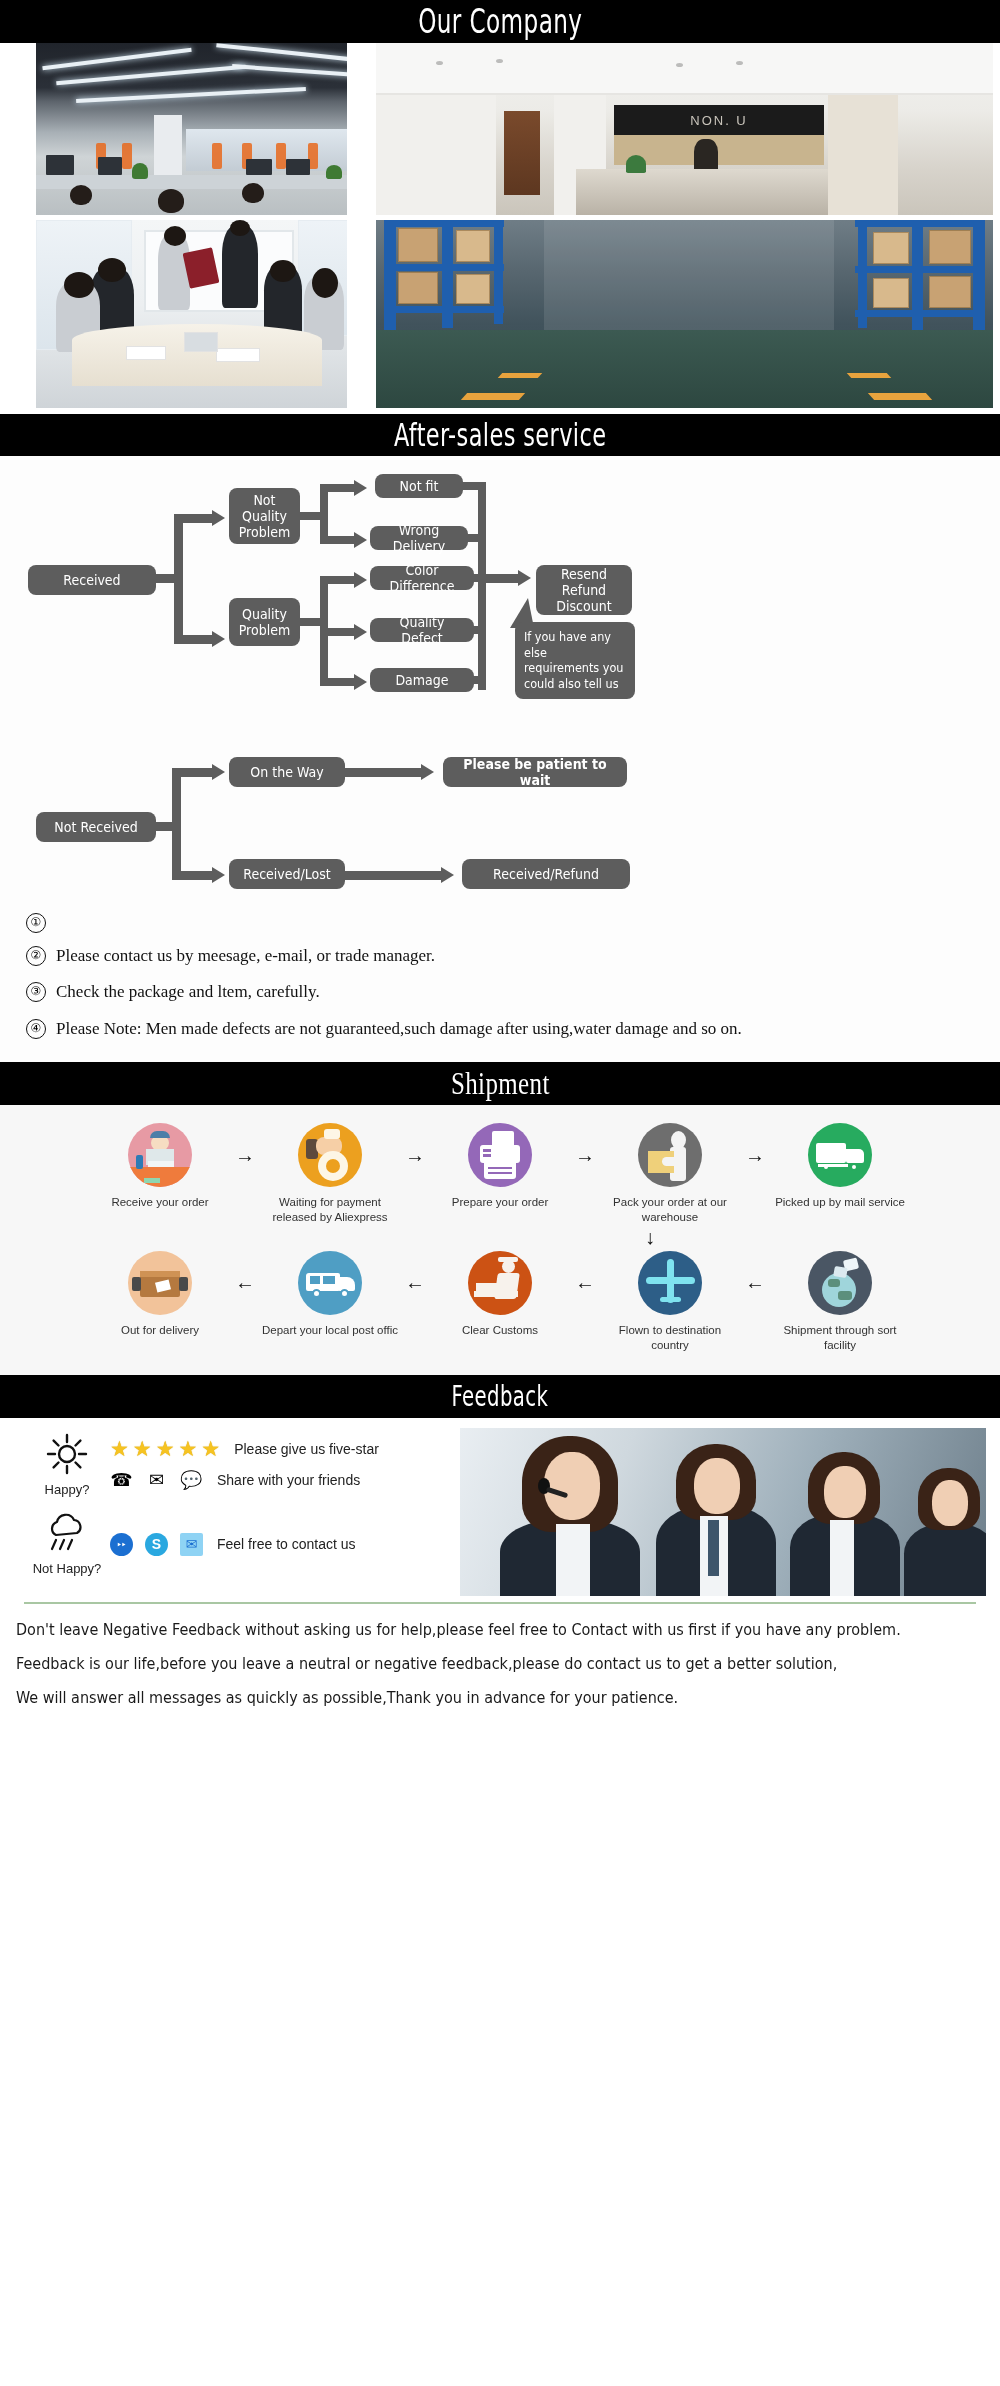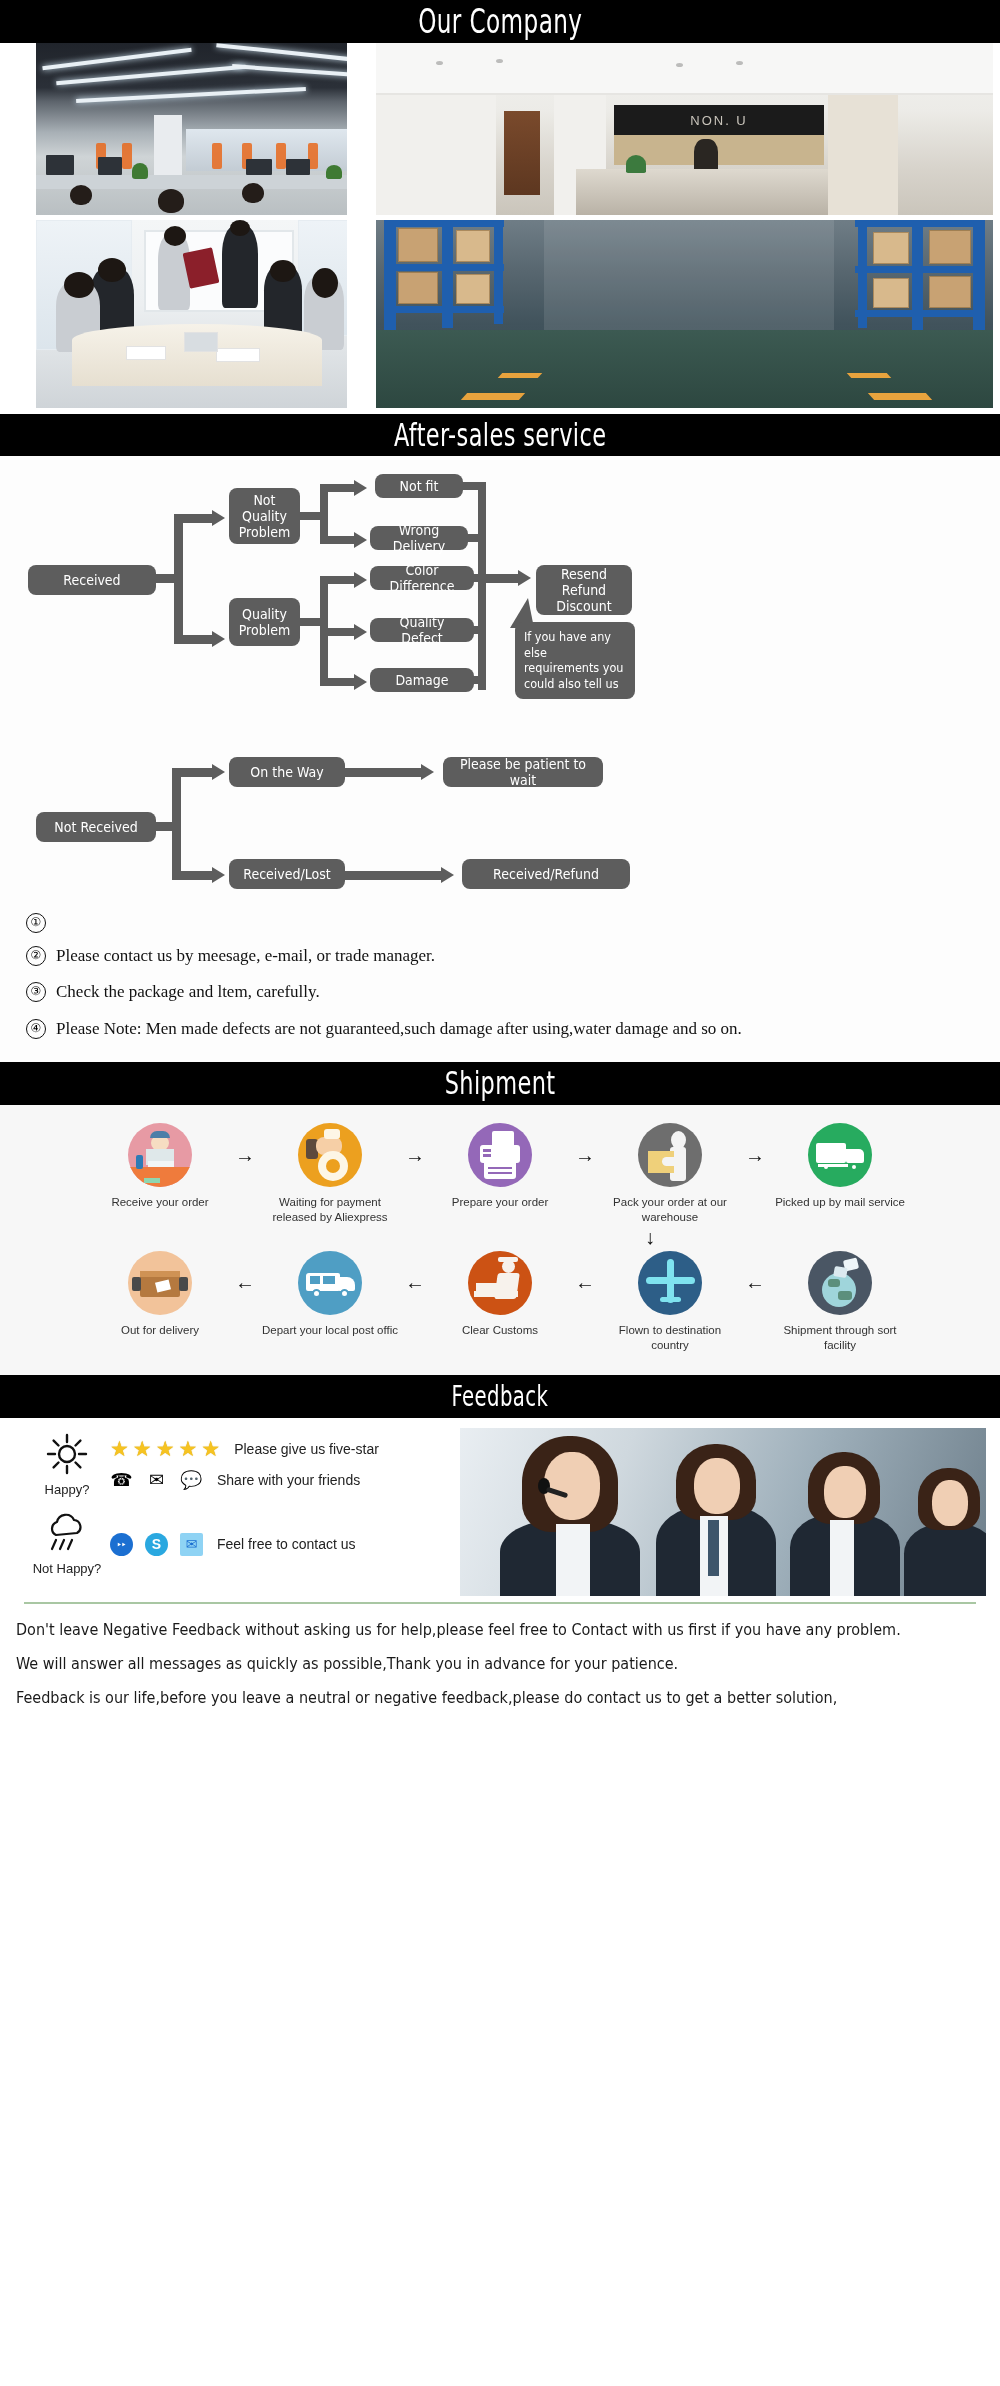--- a/index.html
+++ b/index.html
@@ -15,21 +15,21 @@
   .banner {
     background: #000000;
     color: #ffffff;
     text-align: center;
     font-weight: 400;
     letter-spacing: 0.5px;
     font-family: "DejaVu Sans Condensed", "Liberation Sans", sans-serif;
   }
   .banner-company { height: 43px; line-height: 43px; font-size: 33px; }
   .banner-after   { height: 42px; line-height: 42px; font-size: 32px; }
-  .banner-ship    { height: 43px; line-height: 43px; font-size: 32px; }
+  .banner-ship    { height: 43px; line-height: 43px; font-size: 32px; font-family: Liberation Serif, serif; }
   .banner-feedback{ height: 43px; line-height: 43px; font-size: 28px; }
   .banner span { display: inline-block; transform: scaleX(0.78); transform-origin: center; }
 
   
   .photo-grid {
     display: grid;
     grid-template-columns: 335px 1fr;
     grid-template-rows: 172px 188px;
     gap: 5px;
     padding: 0 7px 6px 12px;
@@ -356,21 +356,21 @@
       <div class="arrow-h" style="left:202px; top:113px;"></div>
 
       <div class="node" style="left:219px; top:3px; width:116px; height:30px;">On the Way</div>
       <div class="node" style="left:219px; top:105px; width:116px; height:30px;">Received/Lost</div>
 
       <div class="conn" style="left:335px; top:14px; width:78px; height:9px;"></div>
       <div class="arrow-h" style="left:411px; top:10px;"></div>
       <div class="conn" style="left:335px; top:117px; width:98px; height:9px;"></div>
       <div class="arrow-h" style="left:431px; top:113px;"></div>
 
-      <div class="node" style="left:433px; top:3px; width:160px; height:30px;">Please be patient to wait</div>
+      <div class="node" style="left:433px; top:3px; width:184px; height:30px;font-weight:bold;">Please be patient to wait</div>
       <div class="node" style="left:452px; top:105px; width:168px; height:30px;">Received/Refund</div>
     </div>
 
     <div class="notes">
       <div class="note-row">
         <div class="circ-num">①</div>
       </div>
       <div class="note-row">
         <div class="circ-num">②</div>
         <div class="note-text">Please contact us by meesage, e-mail, or trade manager.</div>
@@ -639,17 +639,17 @@
       <div class="agent-suit" style="left:444px;top:96px;width:92px;height:74px;"></div>
       <div class="agent-hair" style="left:458px;top:40px;width:62px;height:62px;"></div>
       <div class="agent-face" style="left:472px;top:52px;width:36px;height:46px;"></div>
     </div>
 
     <div class="fb-divider"></div>
   </div>
 
   <div class="footer">
     <p>Don't leave Negative Feedback without asking us for help,please feel free to Contact with us first if you have any problem.</p>
+    <p>Feedback is our life,before you leave a neutral or negative feedback,please do contact us to get a better solution,</p>
     <p>We will answer all messages as quickly as possible,Thank you in advance for your patience.</p>
-    <p>Feedback is our life,before you leave a neutral or negative feedback,please do contact us to get a better solution,</p>
   </div>
 
 </div>
 
 </body></html>

